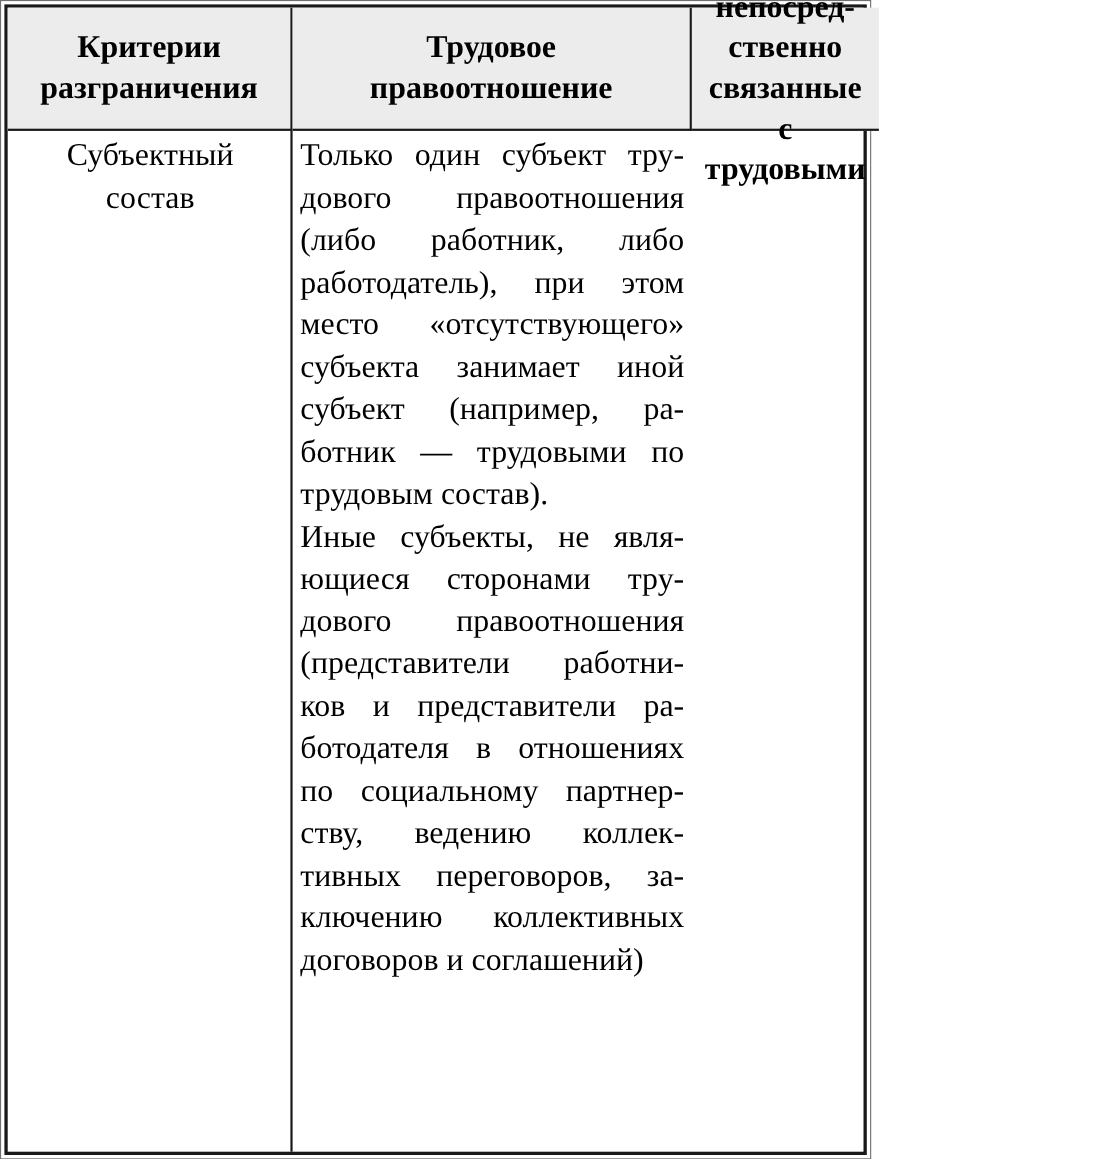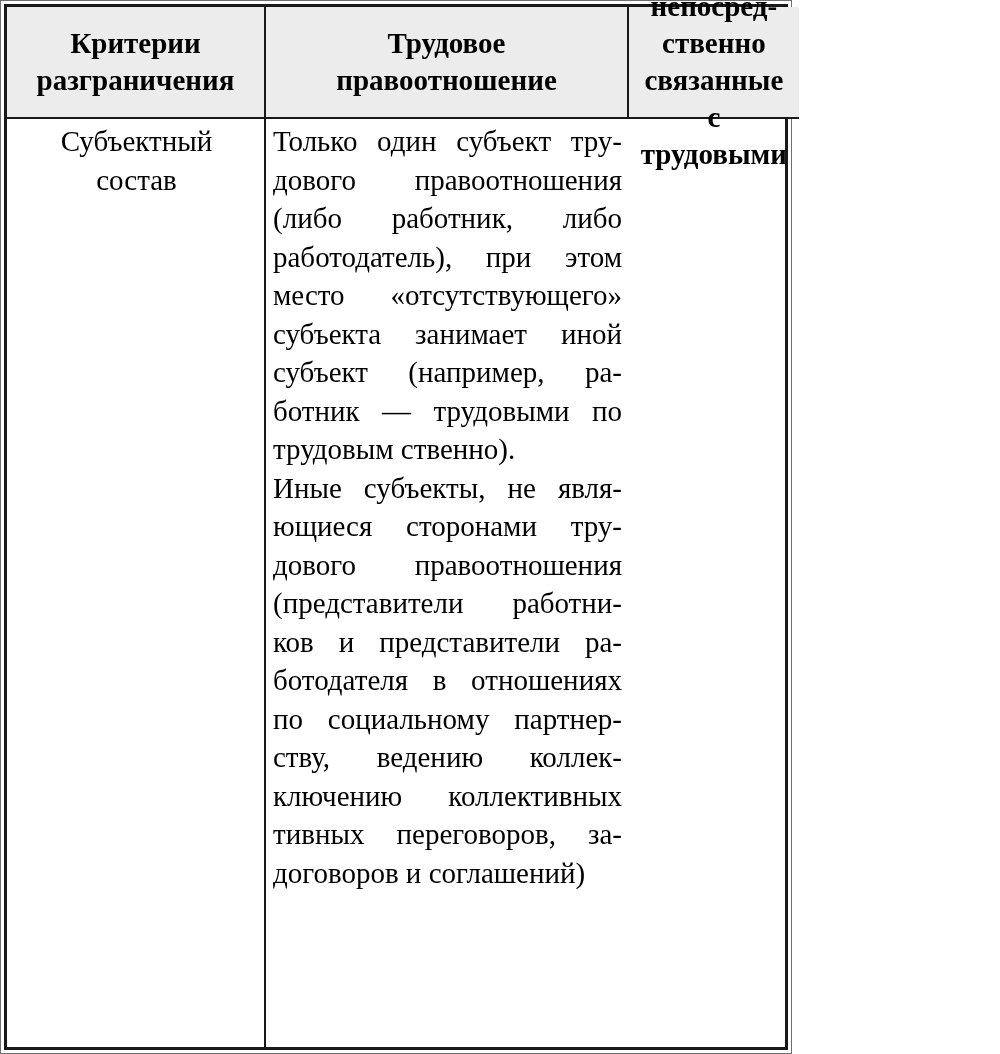--- a/index.html
+++ b/index.html
@@ -98,29 +98,29 @@
 
       <div class="bcell bcell-related">
           <div class="jline">Только один субъект тру-</div>
           <div class="jline">дового правоотношения</div>
           <div class="jline">(либо работник, либо</div>
           <div class="jline">работодатель), при этом</div>
           <div class="jline">место «отсутствующего»</div>
           <div class="jline">субъекта занимает иной</div>
           <div class="jline">субъект (например, ра-</div>
           <div class="jline">ботник — трудовыми по</div>
-          <div class="jline jlast">трудовым ственно).</div>
+          <div class="jline jlast">трудовым состав).</div>
           <div class="jline">Иные субъекты, не явля-</div>
           <div class="jline">ющиеся сторонами тру-</div>
           <div class="jline">дового правоотношения</div>
           <div class="jline">(представители работни-</div>
           <div class="jline">ков и представители ра-</div>
           <div class="jline">ботодателя в отношениях</div>
           <div class="jline">по социальному партнер-</div>
           <div class="jline">ству, ведению коллек-</div>
+          <div class="jline">тивных переговоров, за-</div>
           <div class="jline">ключению коллективных</div>
-          <div class="jline">тивных переговоров, за-</div>
           <div class="jline jlast">договоров и соглашений)</div>
         </div>
 
     </div>
   </div>
 </div>
 
 </body></html>

